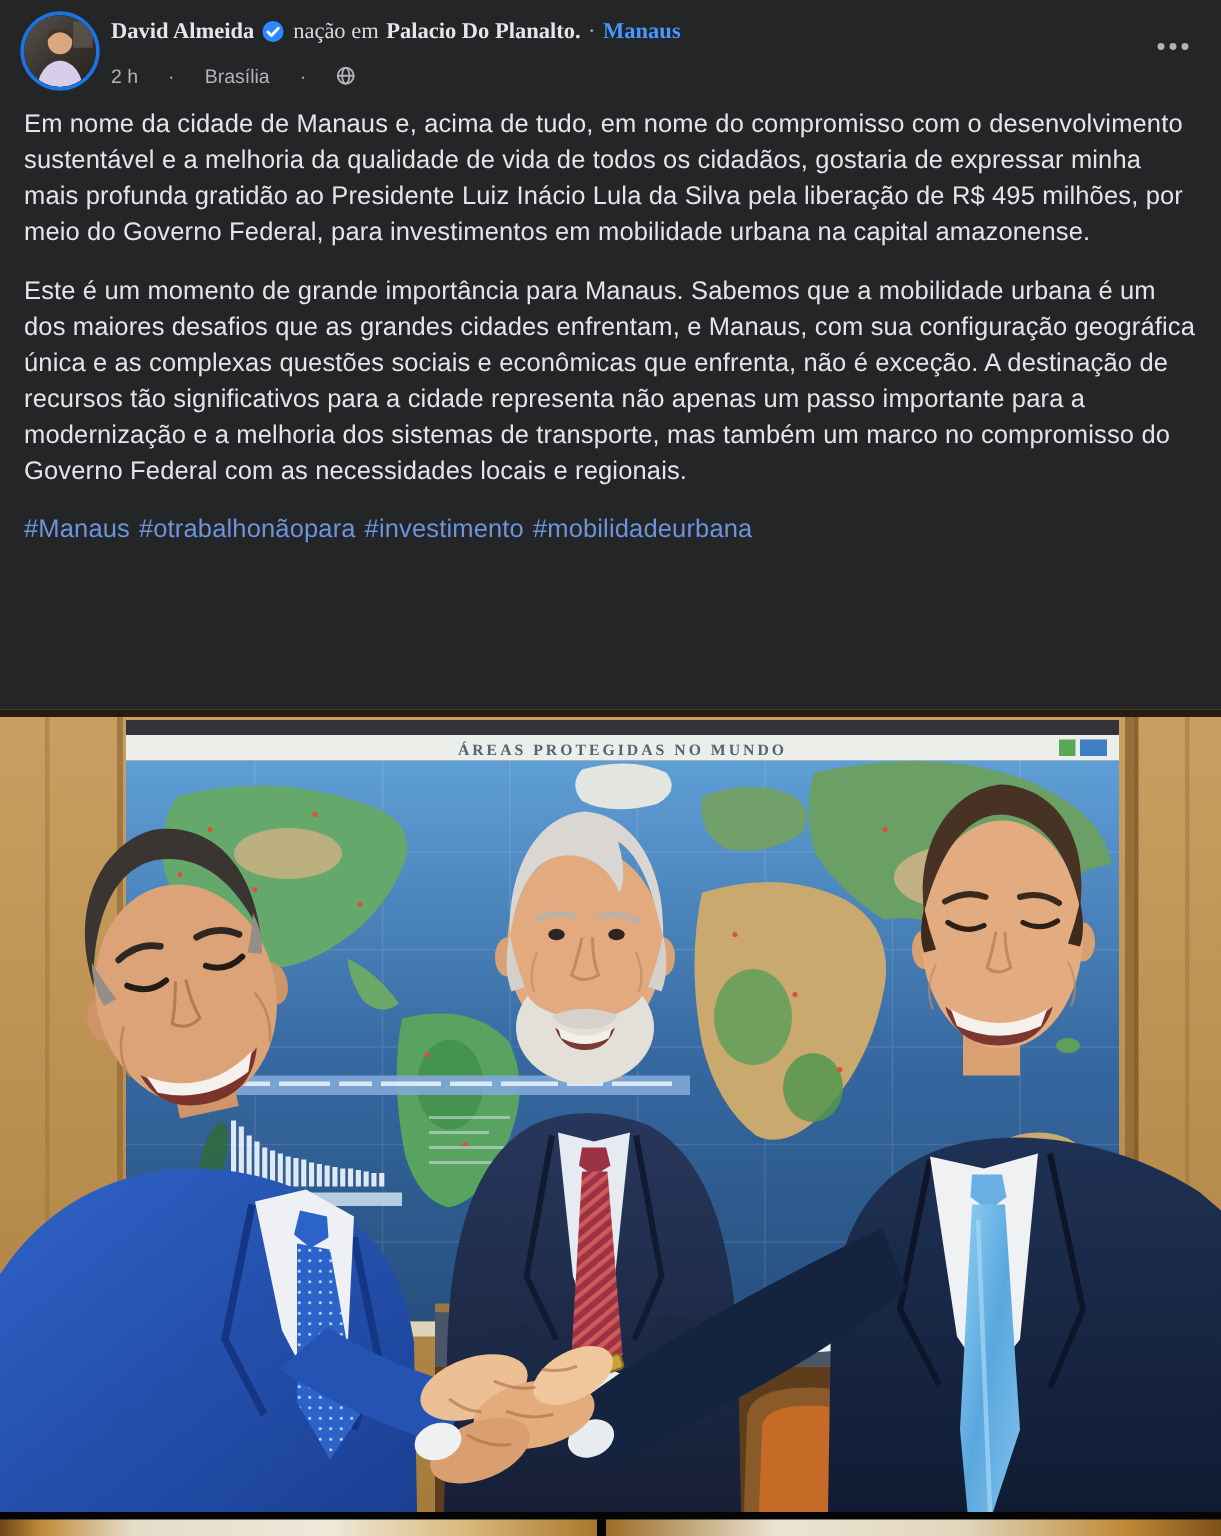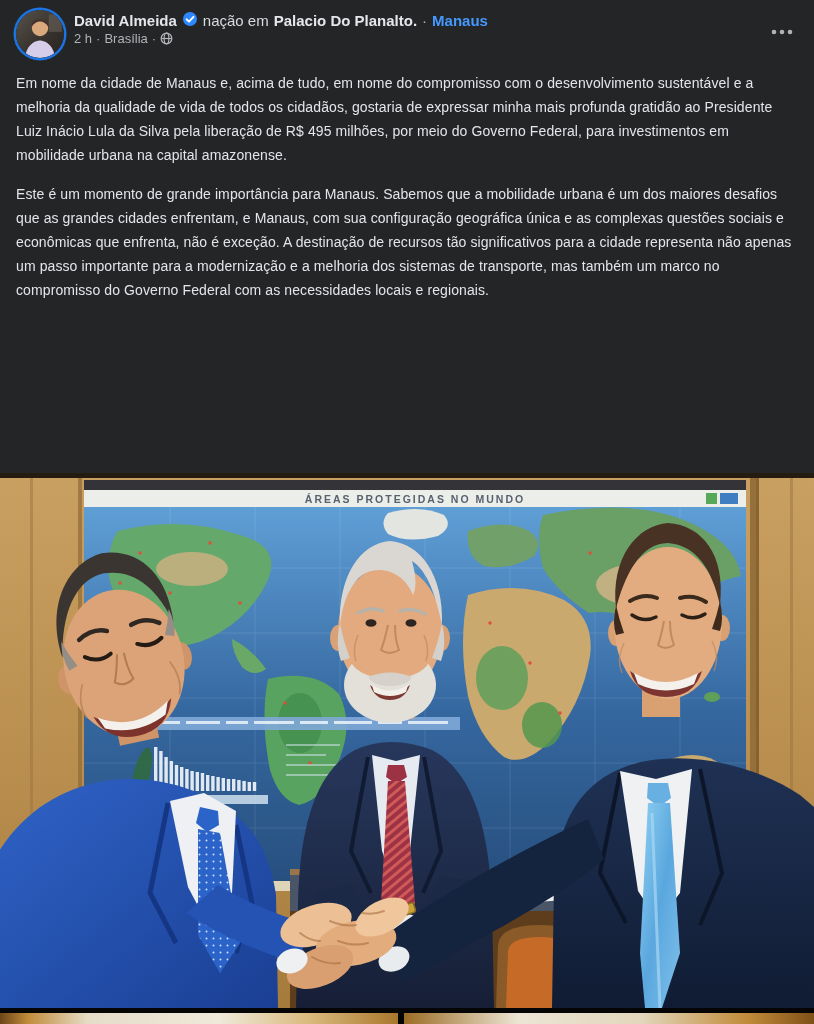--- a/index.html
+++ b/index.html
@@ -10,37 +10,37 @@
     -webkit-font-smoothing:antialiased;
   }
   .post{width:814px;height:1024px;background:#242526;}
 
   
   .header{box-sizing:border-box;height:62px;padding:10px 16px 0;display:flex;align-items:flex-start;}
   .avatar-wrap{width:48px;height:48px;border-radius:50%;flex:0 0 auto;
     box-shadow:0 0 0 2.5px #1b74e4;overflow:hidden;cursor:pointer;}
   .avatar-wrap svg{display:block;border-radius:50%;}
   .header-text{margin-left:10px;flex:1;min-width:0;}
-  .name-line{font-size:15px;color:#e4e6eb;display:flex;align-items:flex-start;gap:5px;line-height:20px;margin-top:1px;white-space:nowrap;}
+  .name-line{font-size:15px;color:#e4e6eb;display:flex;align-items:center;gap:5px;line-height:20px;margin-top:1px;white-space:nowrap;font-family:Liberation Serif, serif;}
   .bold{font-weight:700;}
   .ctx{color:#d8dadf;font-weight:400;}
   .sep{color:#b0b3b8;}
   .follow{color:#4599ff;font-weight:600;cursor:pointer;}
-  .meta-line{font-size:13px;color:#b0b3b8;display:flex;align-items:center;gap:4px;margin-top:0;}
+  .meta-line{font-size:13px;color:#b0b3b8;display:flex;align-items:center;gap:20px;margin-top:12px;}
   .more-btn{margin-left:auto;padding:12px 4px 6px 10px;cursor:pointer;}
 
   
-  .text-area{box-sizing:border-box;height:411px;padding:9px 16px 0;font-size:14px;line-height:24px;
+  .text-area{box-sizing:border-box;height:411px;padding:9px 16px 0;font-size:17px;line-height:24px;
     color:#e3e5ea;overflow:hidden;letter-spacing:.1px;}
   .text-area p{margin:0 0 15px;}
   .hashtags{margin:0;}
   .hashtags span{color:#6b94dd;margin-right:6px;cursor:pointer;}
 
   
-  .photo{width:814px;height:535px;display:block;cursor:pointer;}
+  .photo{width:814px;height:535px;display:block;cursor:pointer;font-family:Liberation Serif, serif;}
   .photo svg{display:block;}
   .gap-row{height:5px;background:#050505;}
   .strip-row{height:11px;background:#050505;display:flex;}
   .strip-tile{height:11px;cursor:pointer;}
   .strip-tile.left{width:398px;margin-right:6px;
     background:linear-gradient(90deg,#6e4518 0%,#c08c3a 7%,#e5dcc8 22%,#efe9da 55%,#d9b97c 78%,#a9772c 100%);}
   .strip-tile.right{flex:1;
     background:linear-gradient(90deg,#9c6c26 0%,#ece5d4 28%,#e2d6bc 58%,#c08a38 84%,#7e5118 100%);}
 </style>
 </head>
@@ -94,20 +94,21 @@
         <circle cx="4" cy="4" r="2.3" fill="#b0b3b8"></circle>
         <circle cx="12" cy="4" r="2.3" fill="#b0b3b8"></circle>
         <circle cx="20" cy="4" r="2.3" fill="#b0b3b8"></circle>
       </svg>
     </div>
   </div>
 
   <div class="text-area">
     <p>Em nome da cidade de Manaus e, acima de tudo, em nome do compromisso com o desenvolvimento sustentável e a melhoria da qualidade de vida de todos os cidadãos, gostaria de expressar minha mais profunda gratidão ao Presidente Luiz Inácio Lula da Silva pela liberação de R$ 495 milhões, por meio do Governo Federal, para investimentos em mobilidade urbana na capital amazonense.</p>
     <p>Este é um momento de grande importância para Manaus. Sabemos que a mobilidade urbana é um dos maiores desafios que as grandes cidades enfrentam, e Manaus, com sua configuração geográfica única e as complexas questões sociais e econômicas que enfrenta, não é exceção. A destinação de recursos tão significativos para a cidade representa não apenas um passo importante para a modernização e a melhoria dos sistemas de transporte, mas também um marco no compromisso do Governo Federal com as necessidades locais e regionais.</p>
+    <p class="hashtags"><span>#Manaus</span><span>#otrabalhonãopara</span><span>#investimento</span><span>#mobilidadeurbana</span></p>
   </div>
 
   <div class="photo">
   <svg width="814" height="535" viewBox="0 0 814 535" preserveAspectRatio="none">
     <defs>
       <linearGradient id="woodG" x1="0" y1="0" x2="0" y2="1">
         <stop offset="0" stop-color="#caa062"></stop>
             <stop offset=".6" stop-color="#b78c4c"></stop>
             <stop offset="1" stop-color="#a57b3c"></stop>
       </linearGradient>

